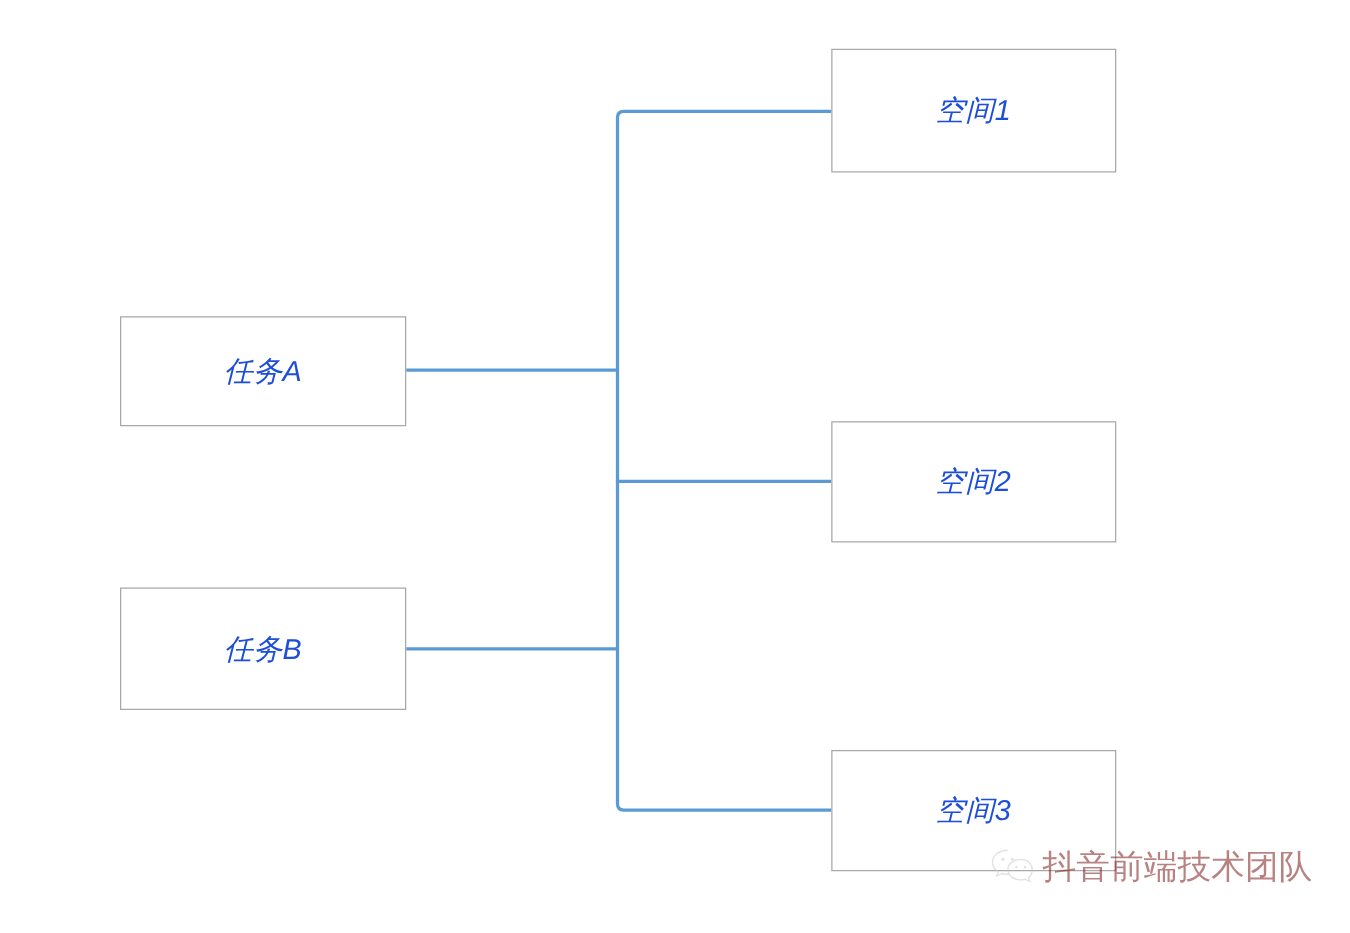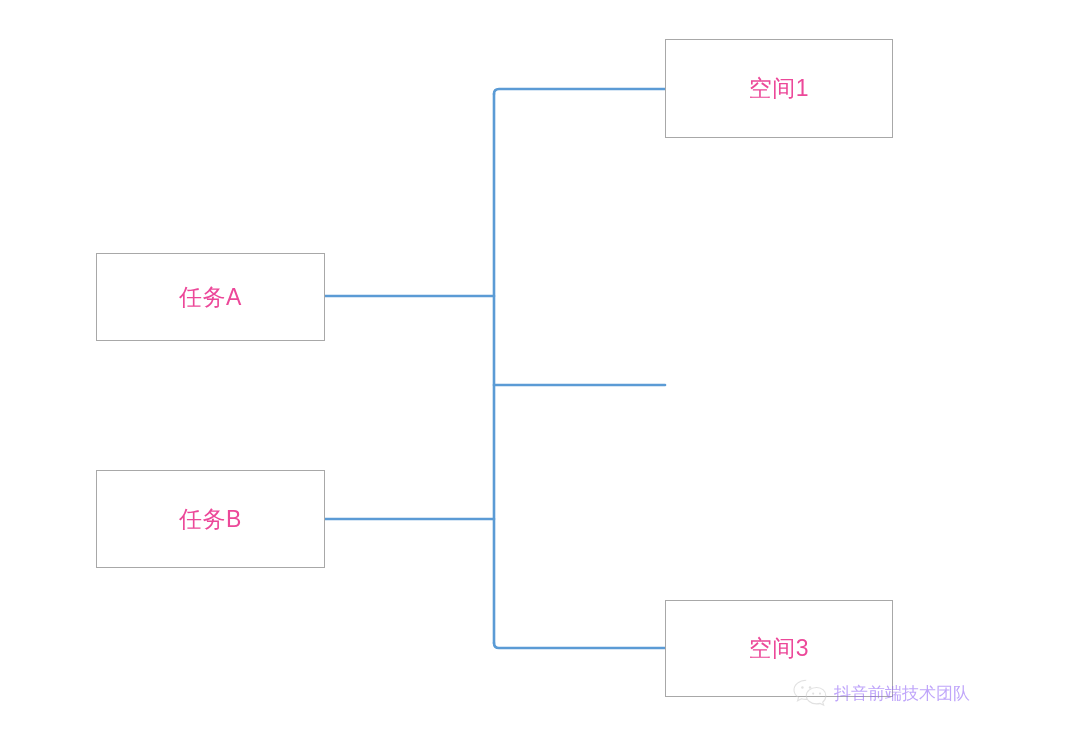--- a/index.html
+++ b/index.html
@@ -26,25 +26,26 @@
     pointer-events: none;
   }
   .node {
     position: absolute;
     box-sizing: border-box;
     background: #ffffff;
     border: 1px solid #a8a8a8;
     display: flex;
     align-items: center;
     justify-content: center;
-    color: #ec4899;
+    color: #1d4ed8;
     font-size: 23px;
     letter-spacing: 0.5px;
     line-height: 1;
     z-index: 2;
+    font-style: italic;
   }
   .node-label {
     display: block;
     white-space: nowrap;
   }
   
   #node-task-a { left: 96px;  top: 253px; width: 229px; height: 88px; }
   #node-task-b { left: 96px;  top: 470px; width: 229px; height: 98px; }
   
   #node-space-1 { left: 665px; top: 39px;  width: 228px; height: 99px; }
@@ -57,22 +58,22 @@
     left: 792px;
     top: 678px;
     display: flex;
     align-items: center;
     gap: 4px;
     z-index: 3;
     opacity: 0.55;
     pointer-events: none;
   }
   #watermark .wm-text {
-    font-size: 17px;
-    color: #8b5cf6;
+    font-size: 27px;
+    color: #7f1d1d;
     white-space: nowrap;
     letter-spacing: 0px;
     line-height: 1;
   }
   #watermark .wm-icon {
     width: 38px;
     height: 30px;
     display: block;
   }
 </style>
@@ -103,20 +104,23 @@
   </div>
 
   <div class="node" id="node-task-b">
     <span class="node-label">任务B</span>
   </div>
 
   <div class="node" id="node-space-1">
     <span class="node-label">空间1</span>
   </div>
 
+  <div class="node" id="node-space-2">
+    <span class="node-label">空间2</span>
+  </div>
 
   <div class="node" id="node-space-3">
     <span class="node-label">空间3</span>
   </div>
 
   <div id="watermark">
     <svg class="wm-icon" viewBox="0 0 38 30" xmlns="http://www.w3.org/2000/svg">
       <g fill="none" stroke="#c9c9c9" stroke-width="1.1">
         <path d="M14.2,2.2 C7.4,2.2 2,6.6 2,11.9 c0,3.0 1.8,5.7 4.6,7.5 l-1.1,3.4 l3.9,-2.0
                  c1.5,0.4 3.1,0.6 4.8,0.6 c0.4,0 0.8,0 1.2,-0.05"></path>

